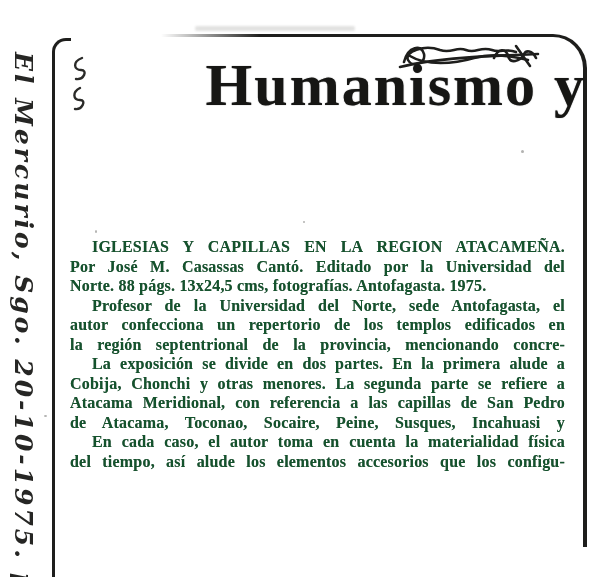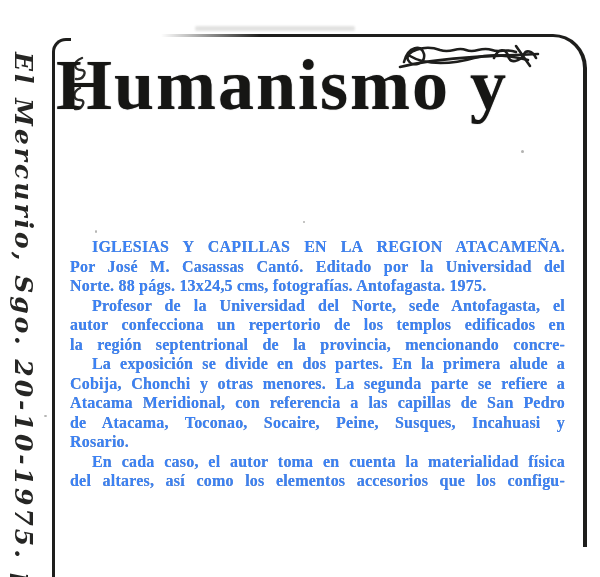--- a/index.html
+++ b/index.html
@@ -36,33 +36,33 @@
     white-space:nowrap;
     font-family:"DejaVu Serif", serif;
     font-style:italic; font-weight:bold;
     font-size:25px; letter-spacing:3px;
     color:#262624;
   }
 
   
   .headline {
     position:absolute; left:56px; right:14px; top:44px;
-    text-align:left;
+    text-align:right;
     font-family:"Liberation Serif", serif;
-    font-weight:bold; font-size:72px; line-height:83px;
+    font-weight:bold; font-size:60px; line-height:83px;
     letter-spacing:2px; color:#161614;
     text-shadow:0 0 1px rgba(20,20,20,.55);
   }
 
   
   .article {
     position:absolute; left:70px; top:237px; width:495px;
     font-family:"Liberation Serif", serif;
     font-weight:bold; font-size:16px; line-height:19.5px;
-    letter-spacing:.2px; color:#3b82f6;
+    letter-spacing:.2px; color:#14532d;
     text-shadow:0 0 .5px rgba(30,30,30,.5);
   }
   .article .line { text-align:justify; text-align-last:justify; }
   .article .line.last { text-align-last:left; }
   .article .line.indent { text-indent:22px; }
 
   
   .scribble-top { position:absolute; left:396px; top:36px; }
   .scribble-left { position:absolute; left:64px; top:52px; }
   .smudge {
@@ -118,18 +118,17 @@
       <div class="line indent">IGLESIAS Y CAPILLAS EN LA REGION ATACAMEÑA.</div>
       <div class="line">Por José M. Casassas Cantó. Editado por la Universidad del</div>
       <div class="line last">Norte. 88 págs. 13x24,5 cms, fotografías. Antofagasta. 1975.</div>
       <div class="line indent">Profesor de la Universidad del Norte, sede Antofagasta, el</div>
       <div class="line">autor confecciona un repertorio de los templos edificados en</div>
       <div class="line">la región septentrional de la provincia, mencionando concre-</div>
       <div class="line indent">La exposición se divide en dos partes. En la primera alude a</div>
       <div class="line">Cobija, Chonchi y otras menores. La segunda parte se refiere a</div>
       <div class="line">Atacama Meridional, con referencia a las capillas de San Pedro</div>
       <div class="line">de Atacama, Toconao, Socaire, Peine, Susques, Incahuasi y</div>
-      <div class="line last">Rosario.</div>
       <div class="line indent">En cada caso, el autor toma en cuenta la materialidad física</div>
-      <div class="line">del altares, así como los elementos accesorios que los configu-</div>
+      <div class="line">del tiempo, así alude los elementos accesorios que los configu-</div>
     </div>
 
 </div>
 
 </body></html>

